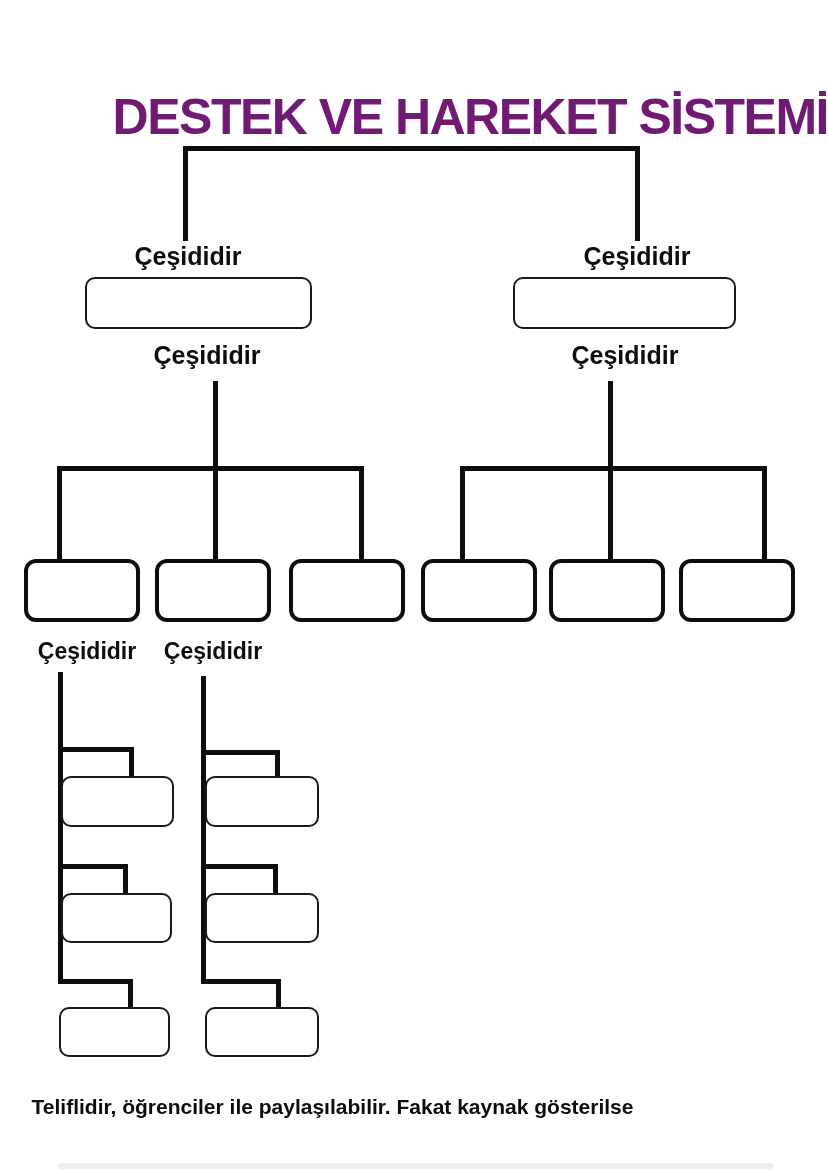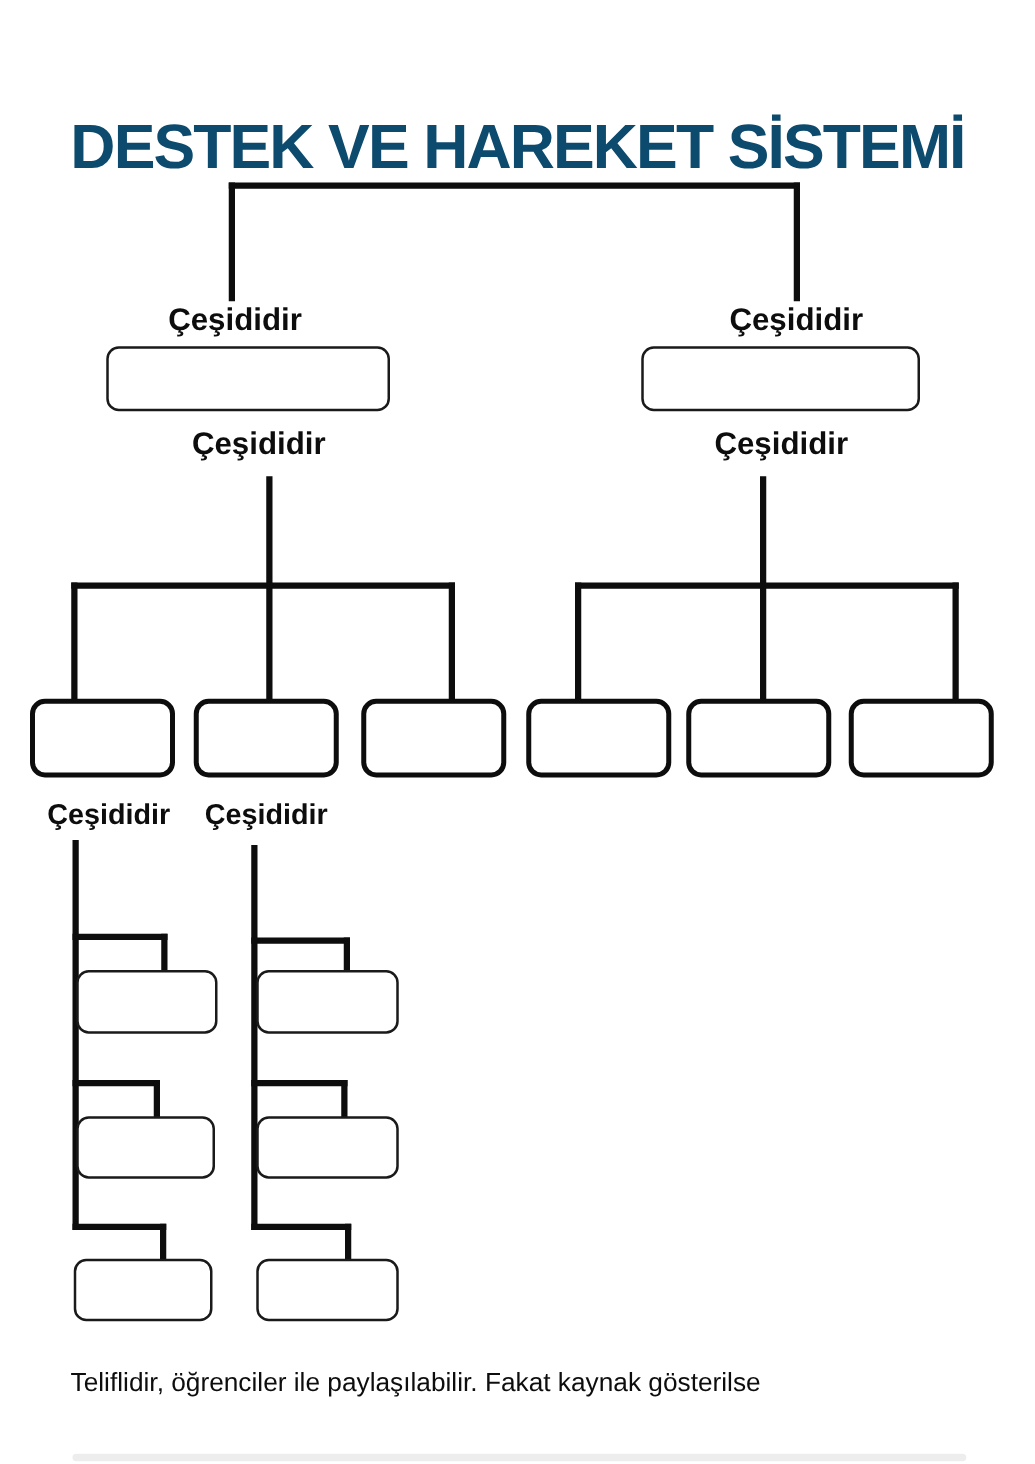--- a/index.html
+++ b/index.html
@@ -7,25 +7,25 @@
     position:relative;
     width:828px;height:1171px;
     background:#ffffff;
     font-family:"Liberation Sans", sans-serif;
     color:#0d0d0d;
     overflow:hidden;
   }
   .title{
     position:absolute;
     left:0;top:88px;width:828px;
-    text-align:center;
+    text-align:right;
     font-size:50px;
     font-weight:bold;
     letter-spacing:-1.5px;
-    color:#0c4a6e;
+    color:#701a75;
     white-space:nowrap;
   }
   .lbl{
     position:absolute;
     transform:translateX(-50%);
     font-size:25px;
     font-weight:bold;
     color:#0d0d0d;
     white-space:nowrap;
   }
@@ -43,21 +43,21 @@
     border:4px solid #0d0d0d;
     border-radius:12px;
     background:#ffffff;
     box-sizing:border-box;
   }
   .footer{
     position:absolute;
     left:0;top:1094px;width:665px;
     text-align:center;
     font-size:21px;
-    font-weight:normal;
+    font-weight:bold;
     line-height:26px;
     color:#0d0d0d;
   }
   .footer span{display:block;}
   .scan-shadow{
     position:absolute;
     left:58px;top:1163px;width:715px;height:6px;
     background:#ededed;
     border-radius:3px;
   }

